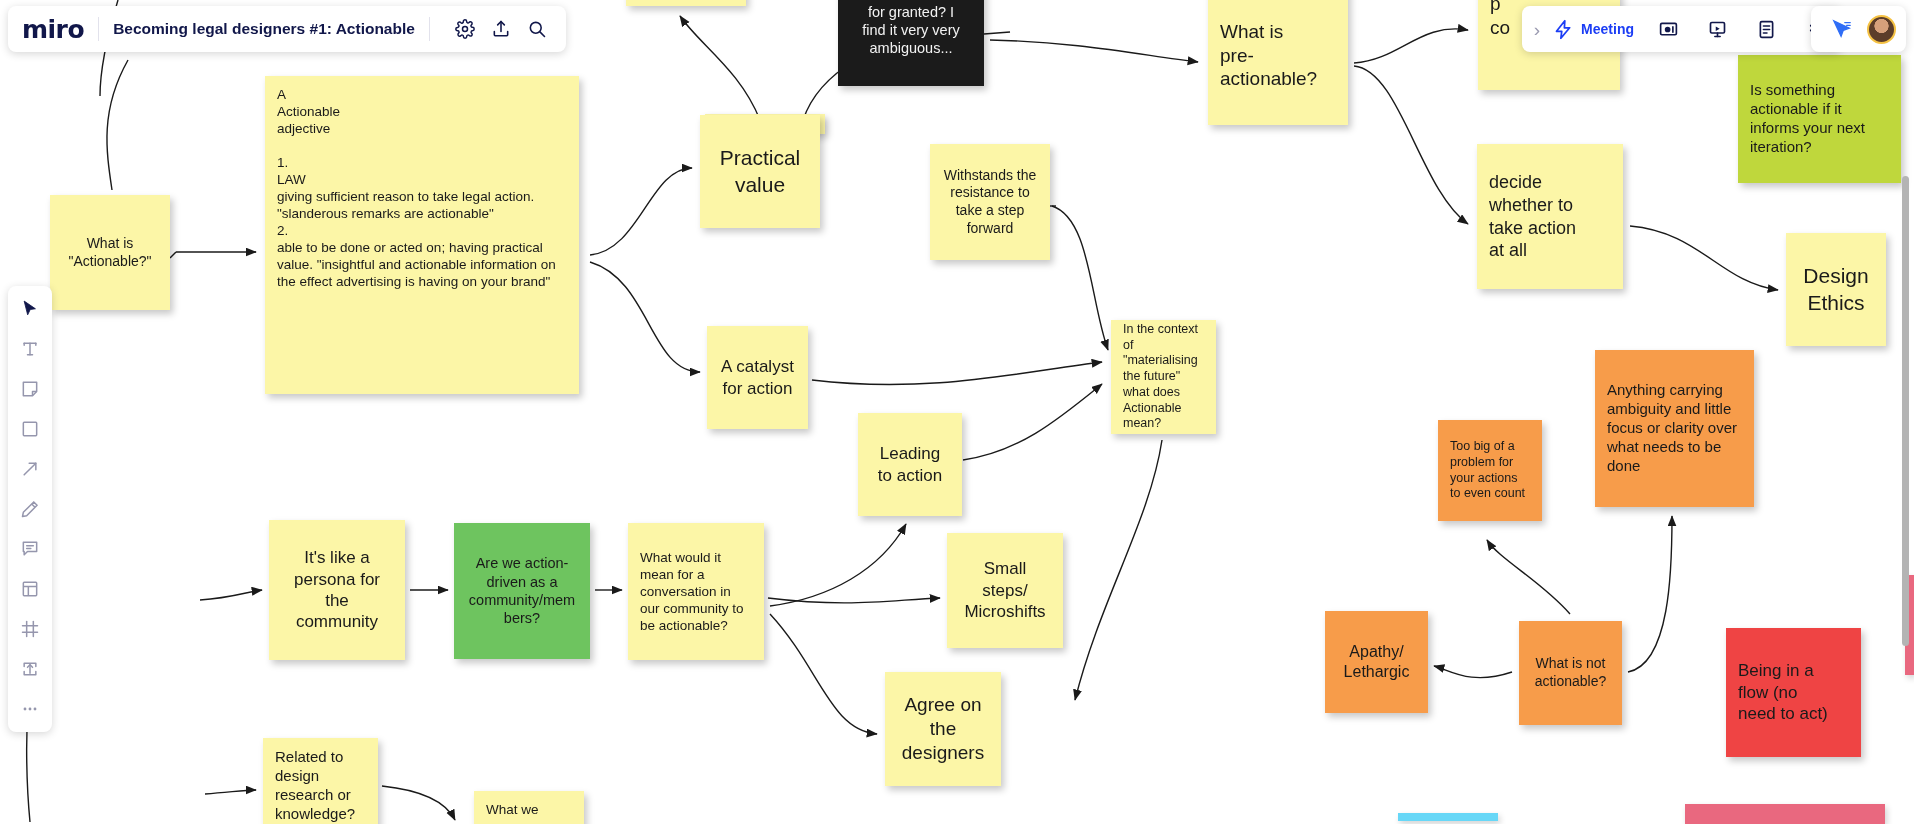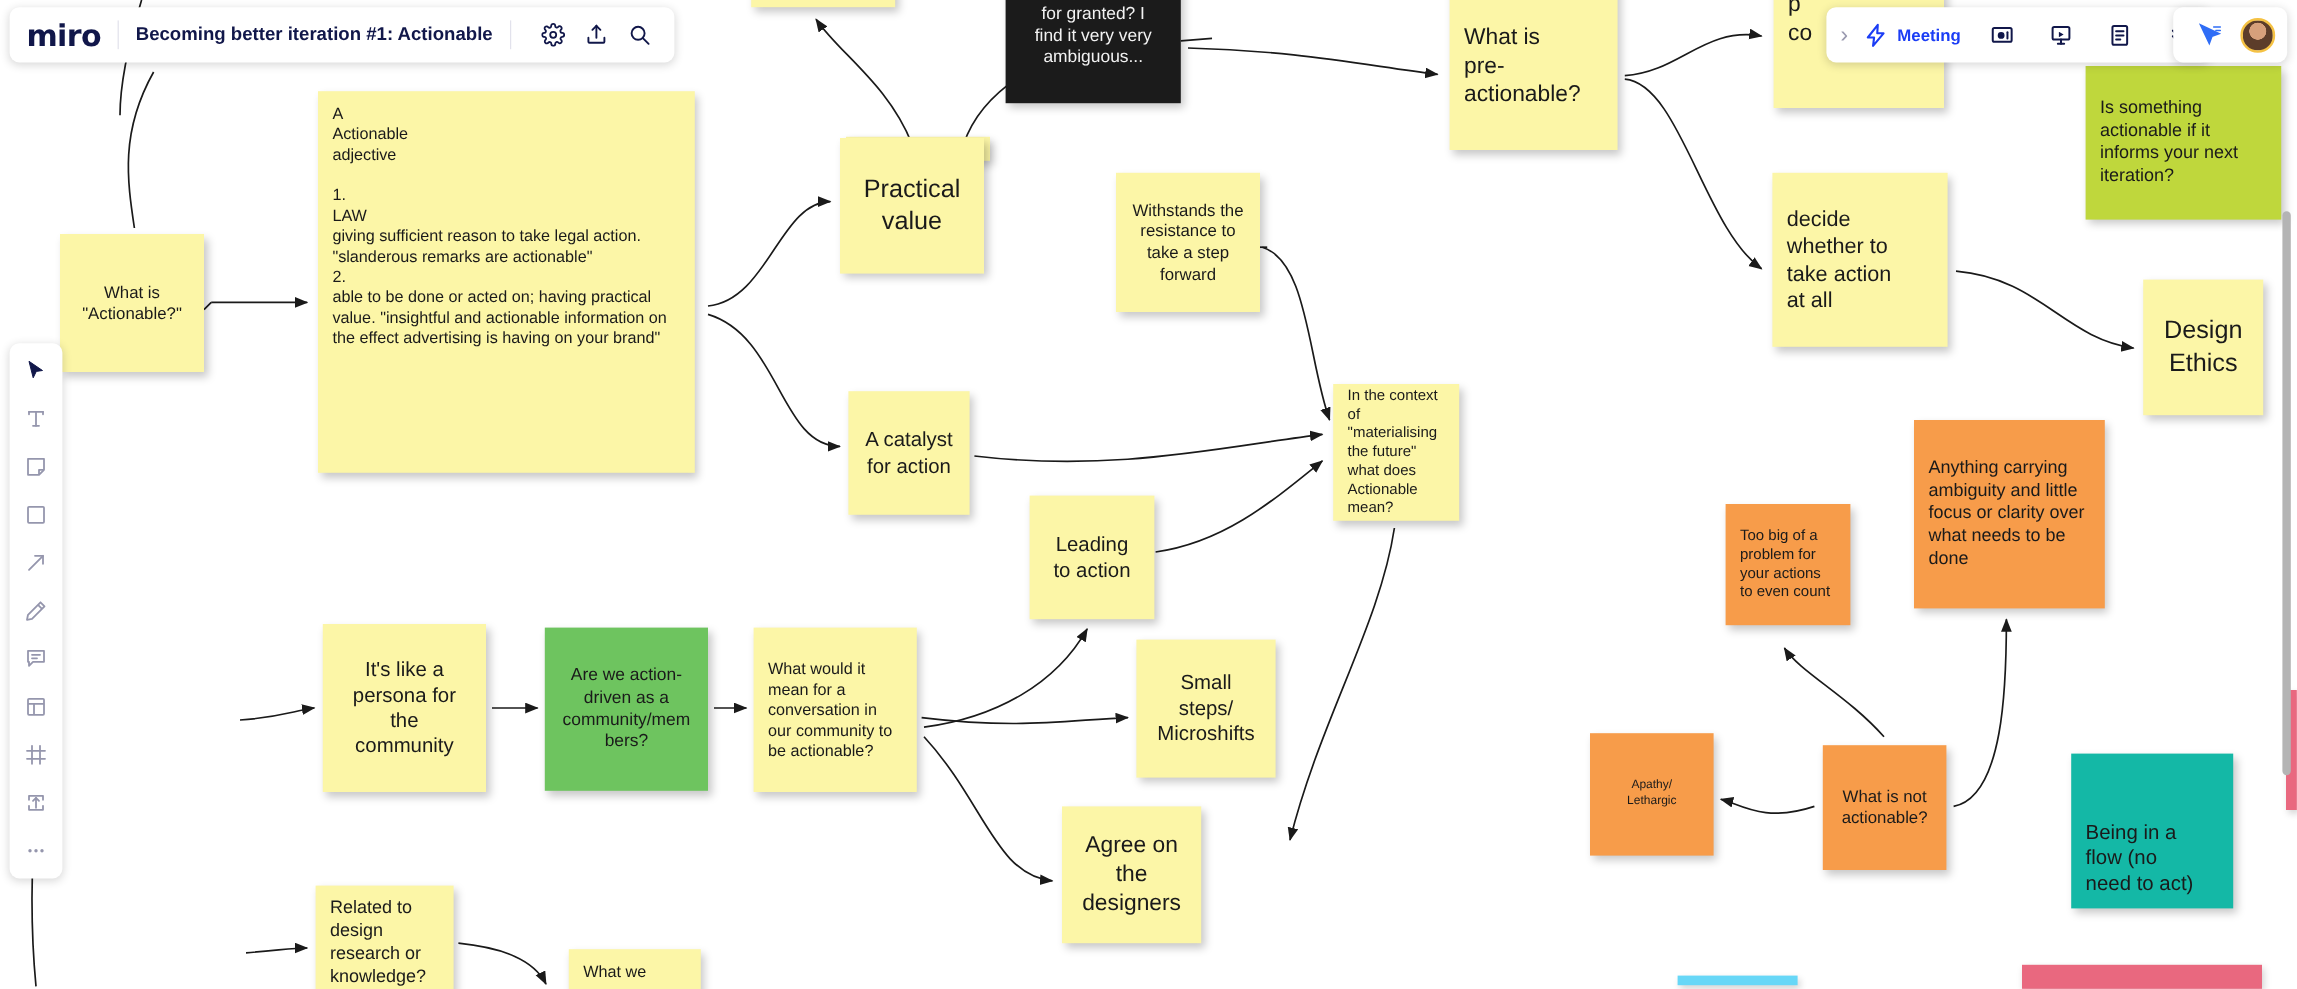--- a/index.html
+++ b/index.html
@@ -35,21 +35,21 @@
     color: #1a1a1a;
     line-height: 1.26;
     white-space: pre-wrap;
     word-break: break-word;
     overflow: hidden;
   }
   .note.yellow { background: #fcf6a7; }
   .note.green  { background: #6ec45f; }
   .note.lime   { background: #bfd73c; }
   .note.orange { background: #f79c4a; }
-  .note.pink   { background: #14b8a6; align-items: flex-end; }
+  .note.pink   { background: #ef4444; }
   .note.dark   { background: #1b1b1b; color: #f2f2f2; }
 
   .note.align-left { justify-content: flex-start; text-align: left; }
   .note.align-left-top { justify-content: flex-start; align-items: flex-start; text-align: left; }
   .note.center { text-align: center; }
 
   
   .bar { position: absolute; }
 
   
@@ -271,21 +271,21 @@
 co</span></div>
       <div class="note lime align-left" style="left: 1738px; top: 55px; width: 163px; height: 128px; font-size: 15px;"><span>Is something actionable if it informs your next iteration?</span></div>
       <div class="note yellow align-left" style="left: 1477px; top: 144px; width: 146px; height: 145px; font-size: 18px;"><span>decide
 whether to
 take action
 at all</span></div>
       <div class="note yellow center" style="left: 1786px; top: 233px; width: 100px; height: 113px; font-size: 21px;"><span>Design
 Ethics</span></div>
       <div class="note orange align-left" style="left: 1595px; top: 350px; width: 159px; height: 157px; font-size: 15px;"><span>Anything carrying ambiguity and little focus or clarity over what needs to be done</span></div>
       <div class="note orange align-left" style="left: 1438px; top: 420px; width: 104px; height: 101px; font-size: 12.5px;"><span>Too big of a problem for your actions to even count</span></div>
-      <div class="note orange center" style="left: 1325px; top: 611px; width: 103px; height: 102px; font-size: 10px;"><span>Apathy/
+      <div class="note orange center" style="left: 1325px; top: 611px; width: 103px; height: 102px; font-size: 16px;"><span>Apathy/
 Lethargic</span></div>
       <div class="note orange center" style="left: 1519px; top: 621px; width: 103px; height: 104px; font-size: 14px;"><span>What is not
 actionable?</span></div>
       <div class="note pink align-left" style="left: 1726px; top: 628px; width: 135px; height: 129px; font-size: 17px;"><span>Being in a
 flow (no
 need to act)</span></div>
       <div class="note yellow center" style="left: 269px; top: 520px; width: 136px; height: 140px; font-size: 17px;"><span>It's like a
 persona for
 the
 community</span></div>
@@ -299,21 +299,21 @@
     </div>
   <div id="bars-root">
       <div class="bar" style="left: 1398px; top: 813px; width: 100px; height: 8px; background: rgb(103, 215, 247); box-shadow: rgba(0, 0, 0, 0.18) 2px 3px 6px;"></div>
       <div class="bar" style="left: 1685px; top: 804px; width: 200px; height: 20px; background: rgb(233, 104, 127); box-shadow: rgba(0, 0, 0, 0.18) 2px 3px 6px;"></div>
       <div class="bar" style="left: 1905px; top: 575px; width: 9px; height: 100px; background: rgb(233, 104, 127); box-shadow: rgba(0, 0, 0, 0.18) 2px 3px 6px;"></div>
     </div>
 
   <div id="topbar">
     <div id="logo">miro</div>
     <div class="vsep"></div>
-    <div id="boardtitle">Becoming better iteration #1: Actionable</div>
+    <div id="boardtitle">Becoming legal designers #1: Actionable</div>
     <div class="vsep"></div>
     <div class="tbicon">
       <svg width="20" height="20" viewBox="0 0 24 24" fill="none" stroke="#11174a" stroke-width="1.8">
         <circle cx="12" cy="12" r="3"></circle>
         <path d="M19.4 15a1.6 1.6 0 0 0 .3 1.8l.1.1a2 2 0 1 1-2.8 2.8l-.1-.1a1.6 1.6 0 0 0-1.8-.3 1.6 1.6 0 0 0-1 1.5V21a2 2 0 1 1-4 0v-.1a1.6 1.6 0 0 0-1-1.5 1.6 1.6 0 0 0-1.8.3l-.1.1a2 2 0 1 1-2.8-2.8l.1-.1a1.6 1.6 0 0 0 .3-1.8 1.6 1.6 0 0 0-1.5-1H3a2 2 0 1 1 0-4h.1a1.6 1.6 0 0 0 1.5-1 1.6 1.6 0 0 0-.3-1.8l-.1-.1a2 2 0 1 1 2.8-2.8l.1.1a1.6 1.6 0 0 0 1.8.3H9a1.6 1.6 0 0 0 1-1.5V3a2 2 0 1 1 4 0v.1a1.6 1.6 0 0 0 1 1.5 1.6 1.6 0 0 0 1.8-.3l.1-.1a2 2 0 1 1 2.8 2.8l-.1.1a1.6 1.6 0 0 0-.3 1.8V9a1.6 1.6 0 0 0 1.5 1H21a2 2 0 1 1 0 4h-.1a1.6 1.6 0 0 0-1.5 1z"></path>
       </svg>
     </div>
     <div class="tbicon">
       <svg width="20" height="20" viewBox="0 0 24 24" fill="none" stroke="#11174a" stroke-width="1.9" stroke-linecap="round">
         <path d="M12 15V3"></path>

